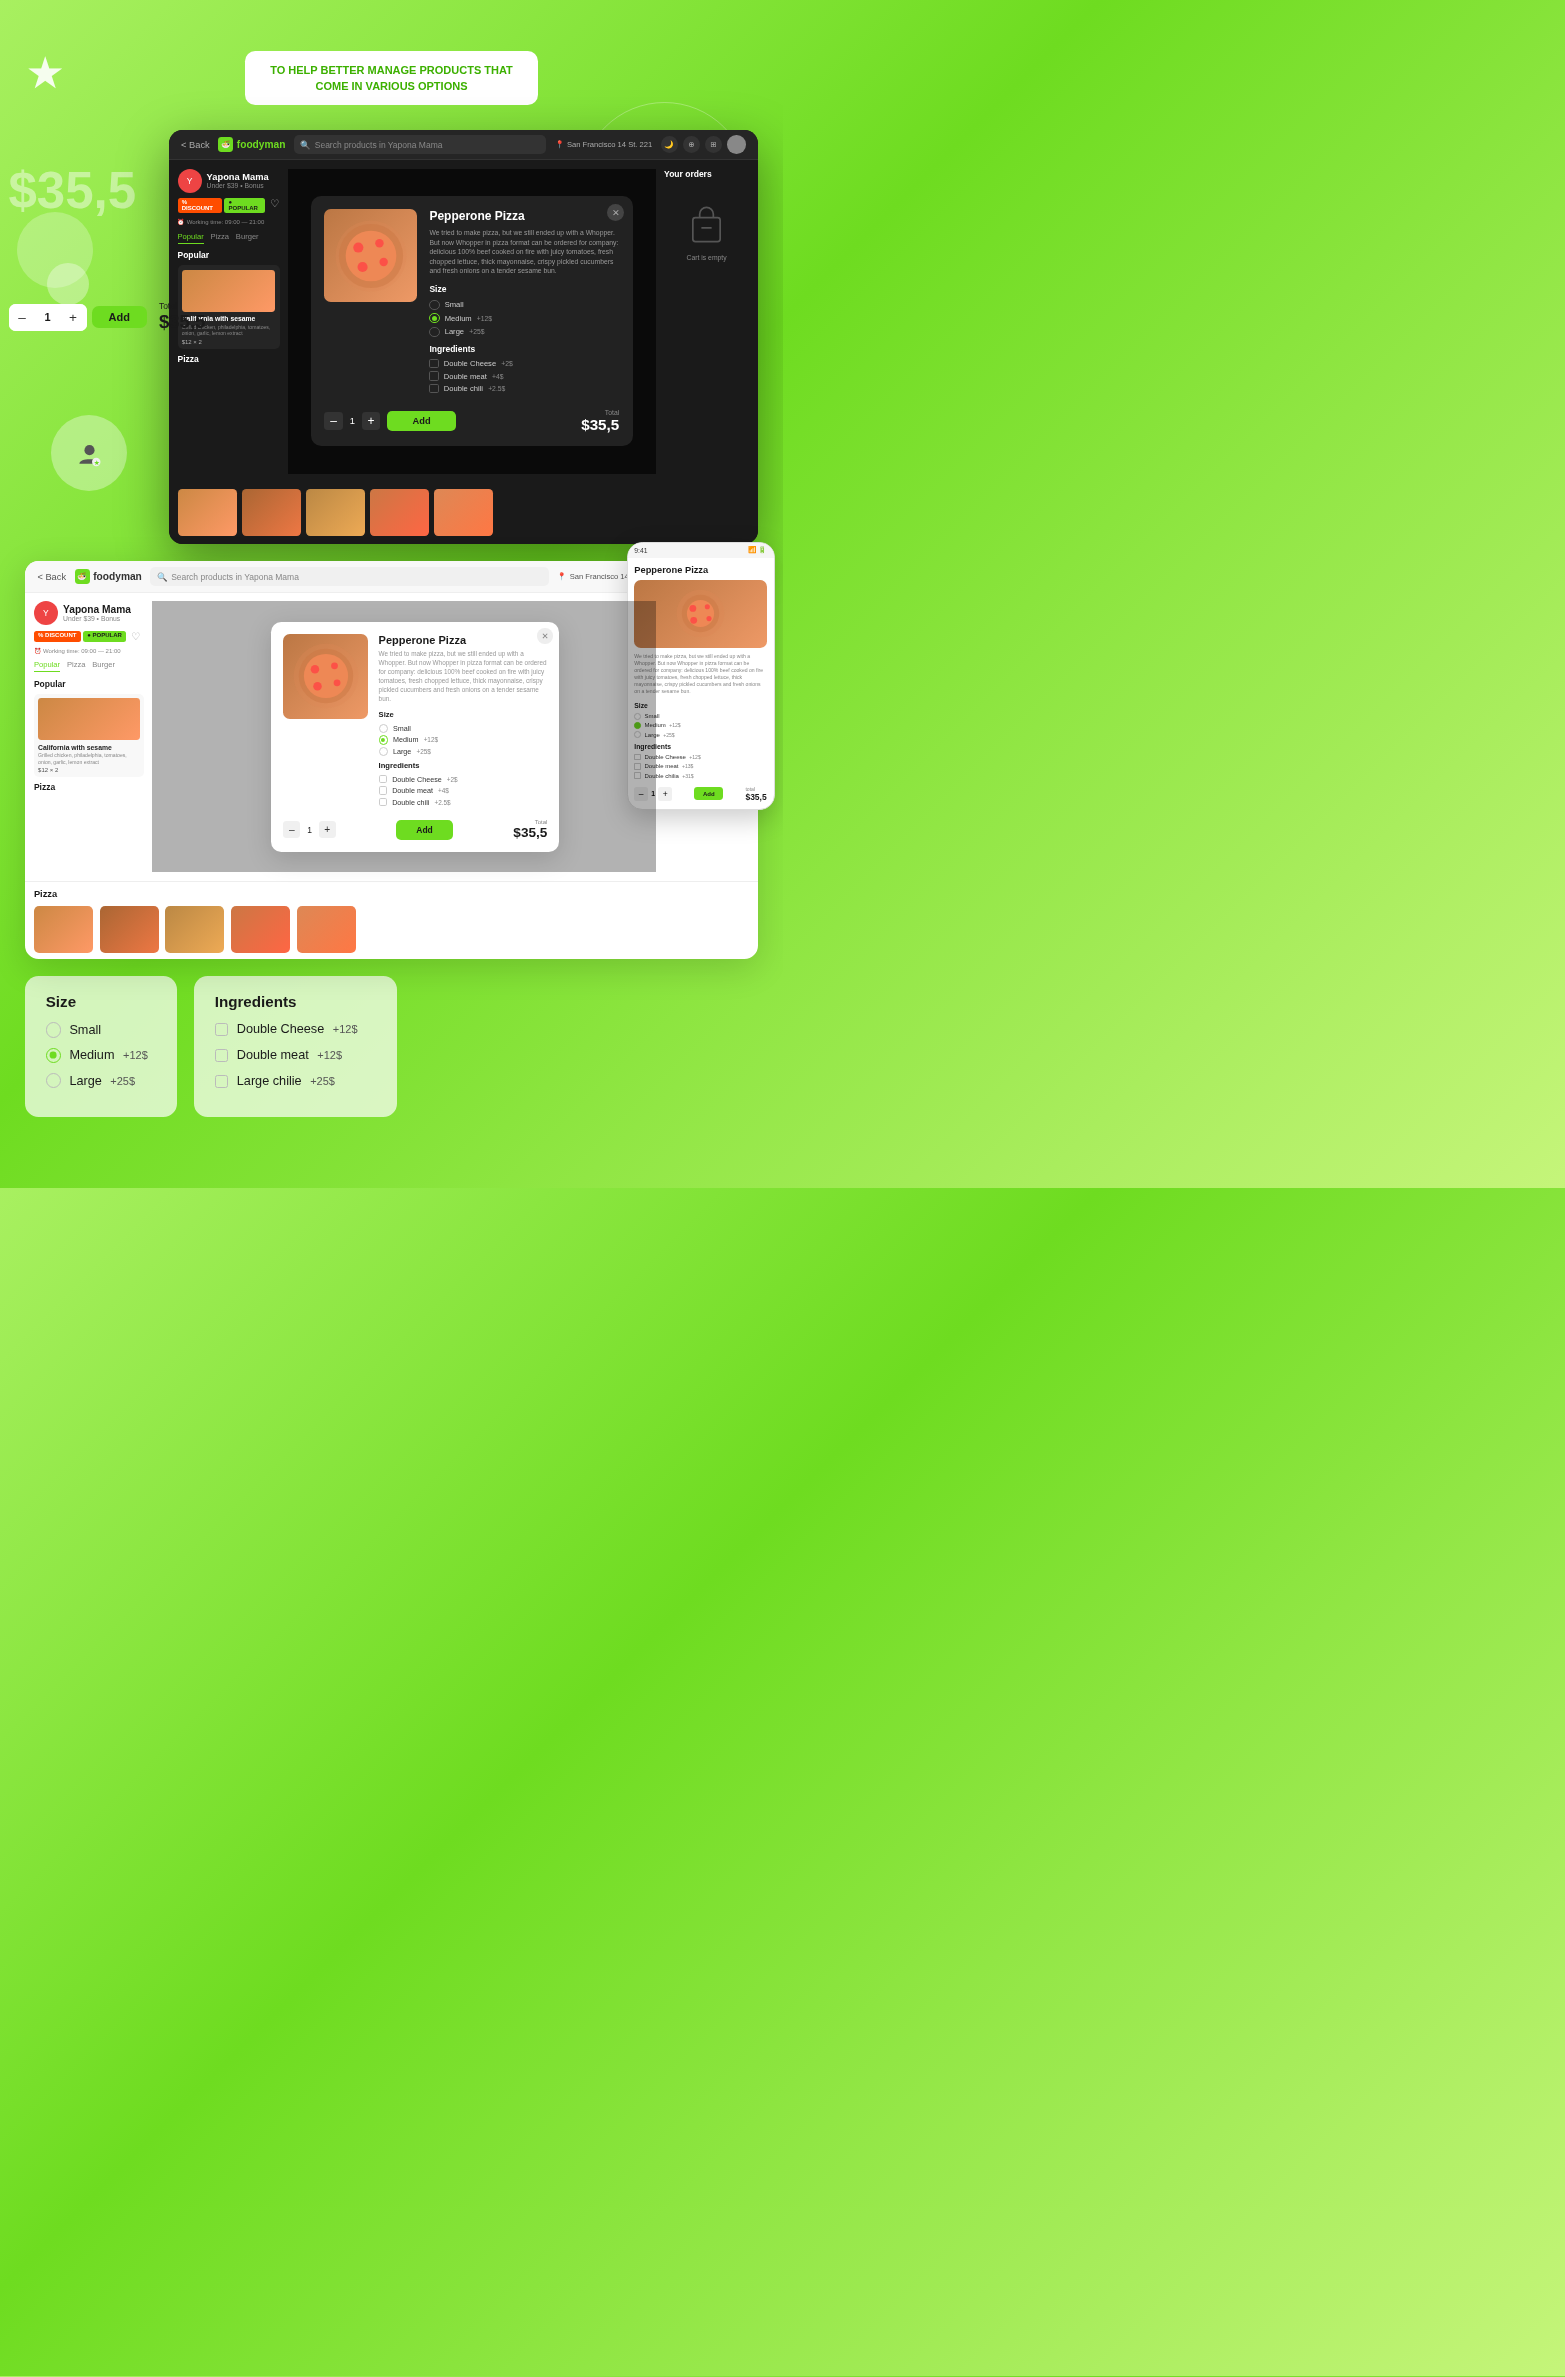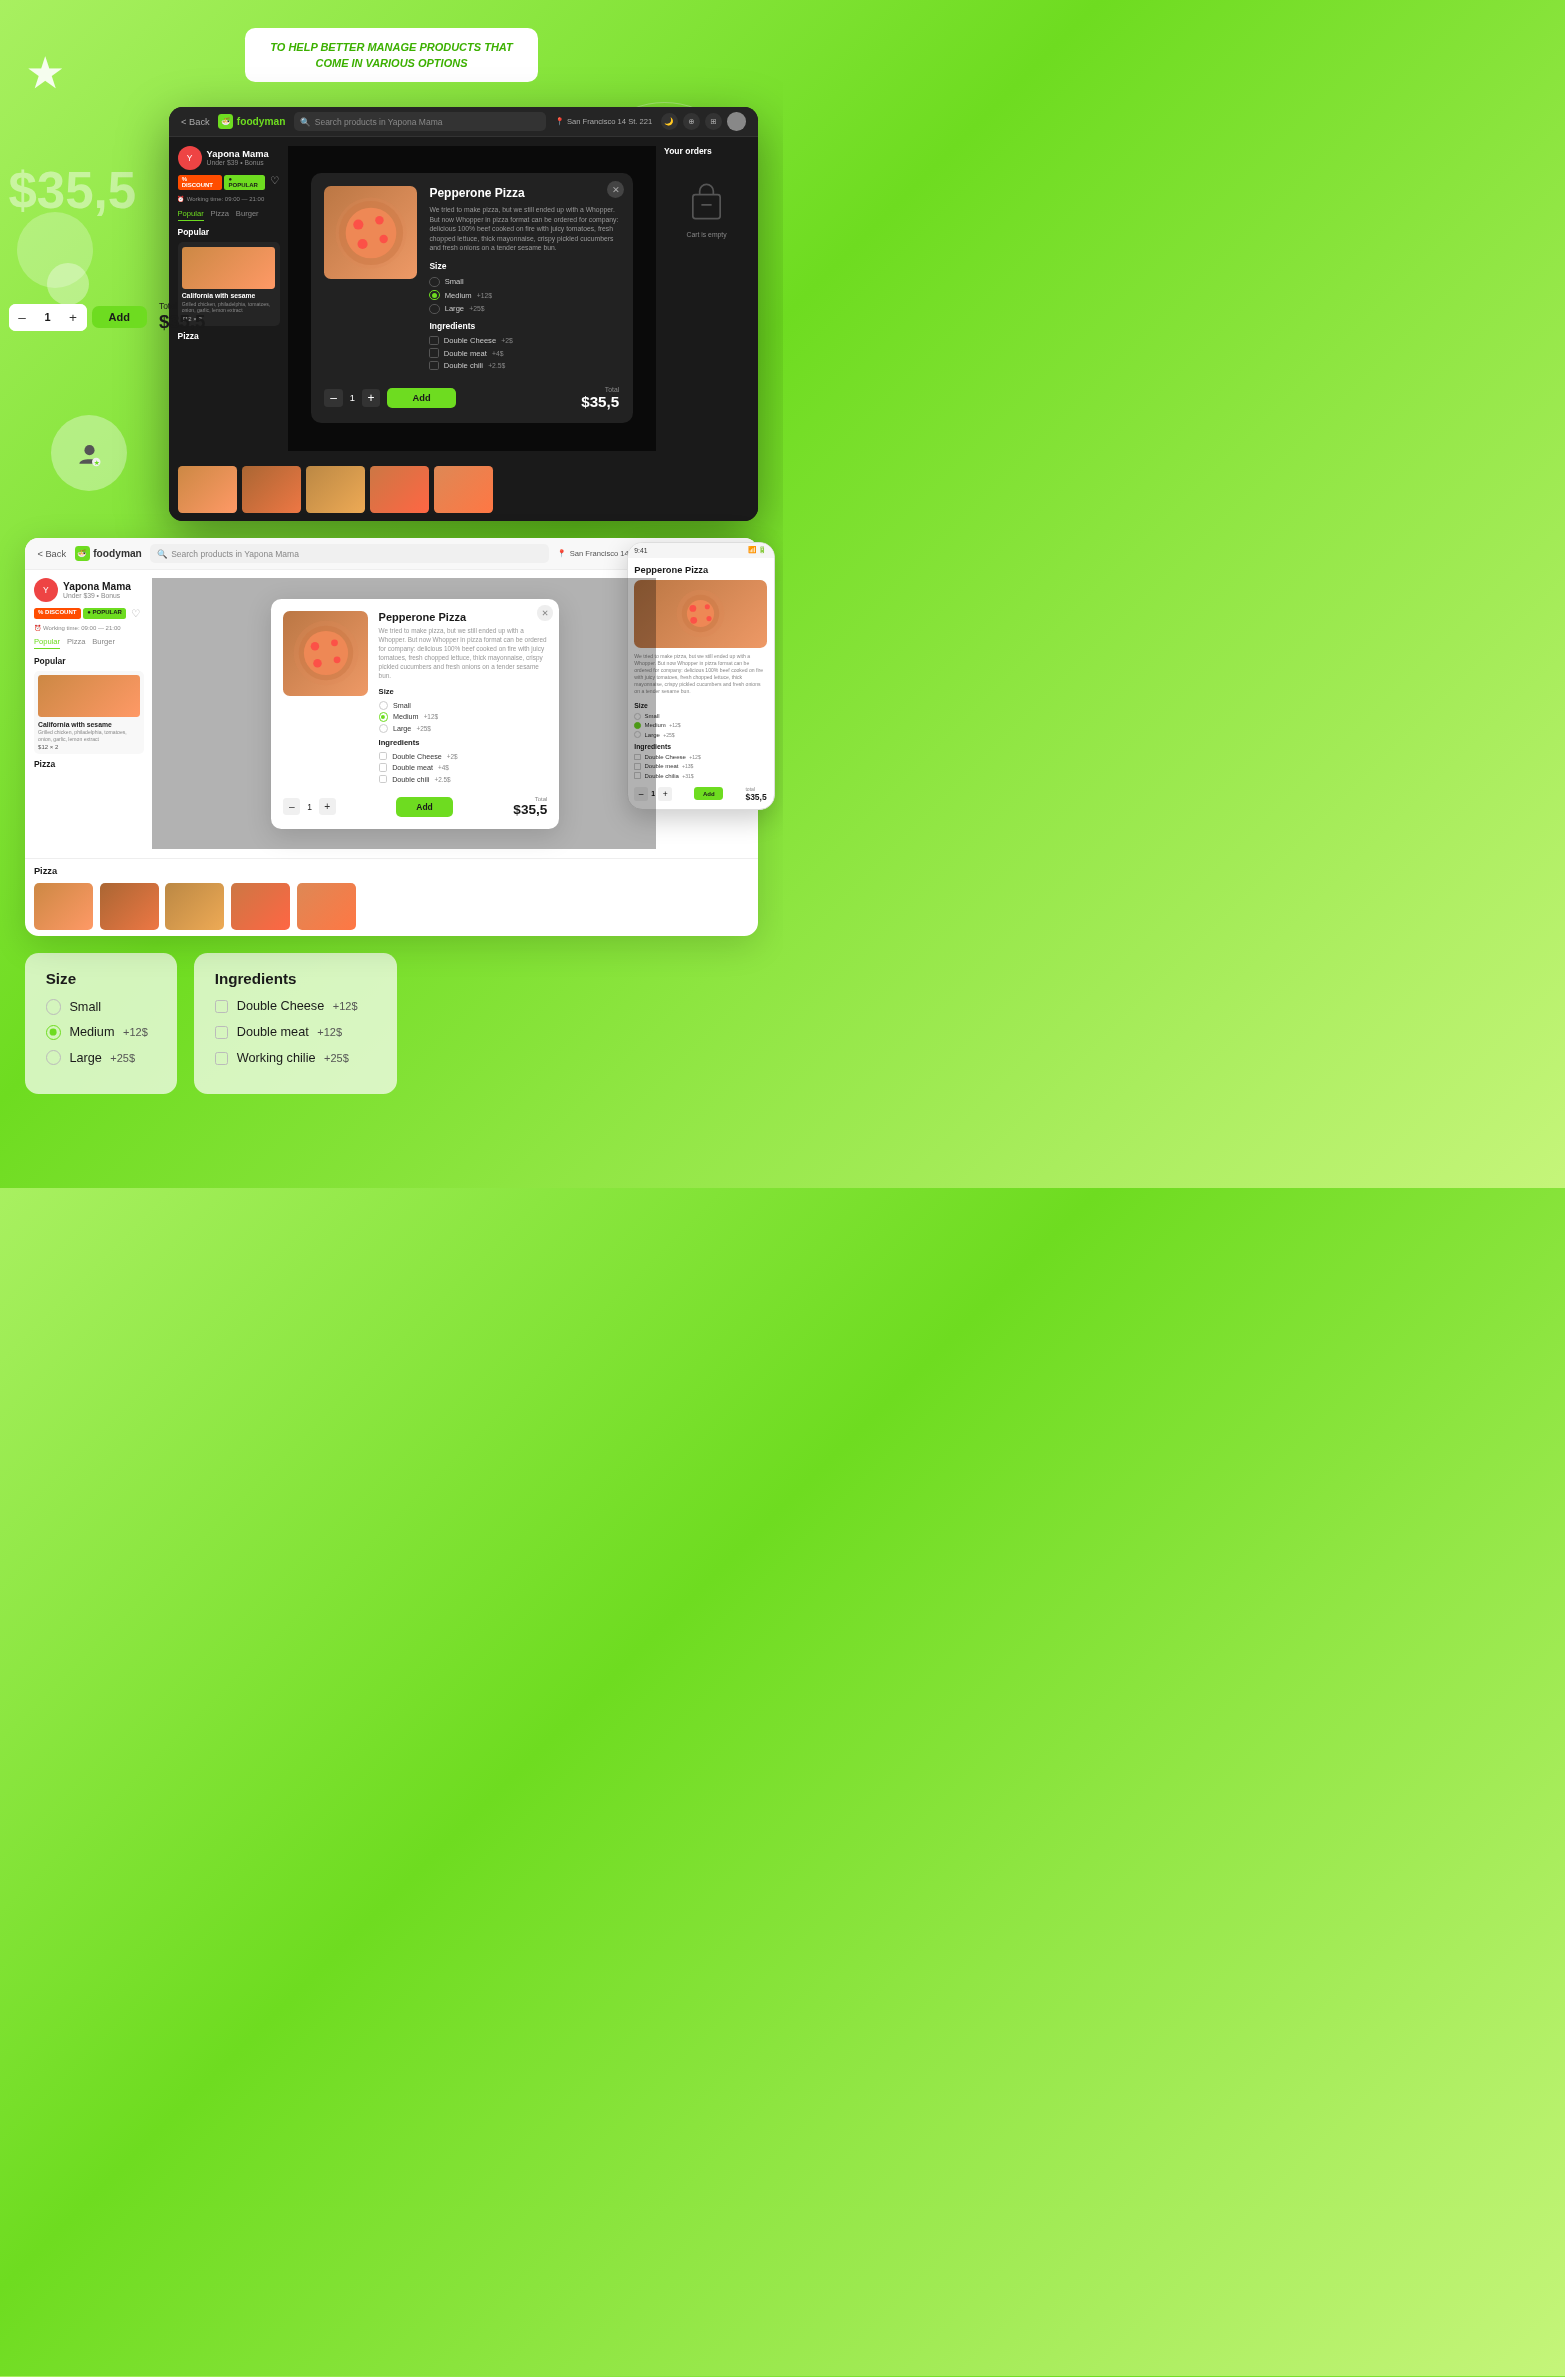--- a/index.html
+++ b/index.html
@@ -74,23 +74,22 @@
       font-weight: 900;
       color: #1a1a1a;
       letter-spacing: 0.8px;
       text-transform: uppercase;
     }
     .page-subtitle-box {
       display: inline-block;
       background: white;
       border-radius: 10.2px;
       padding: 10.2px 25.4px;
-      margin-top: 3px;
+      margin-top: 26px;
       max-width: 339px;
-      font-style: italic;
     }
     .page-subtitle {
       font-size: 11px;
       font-weight: 700;
       color: #3cb000;
       text-align: center;
       text-transform: uppercase;
       line-height: 1.5;
     }
 
@@ -1099,21 +1098,21 @@
       <span class="big-ing-label">Double Cheese</span>
       <span class="big-ing-price">+12$</span>
     </div>
     <div class="big-ing-option">
       <div class="big-checkbox"></div>
       <span class="big-ing-label">Double meat</span>
       <span class="big-ing-price">+12$</span>
     </div>
     <div class="big-ing-option">
       <div class="big-checkbox"></div>
-      <span class="big-ing-label">Working chilie</span>
+      <span class="big-ing-label">Large chilie</span>
       <span class="big-ing-price">+25$</span>
     </div>
   </div>
 </div>
 
 <div class="mobile-mockup">
   <div class="mobile-status-bar">
     <span>9:41</span>
     <span>📶 🔋</span>
   </div>

